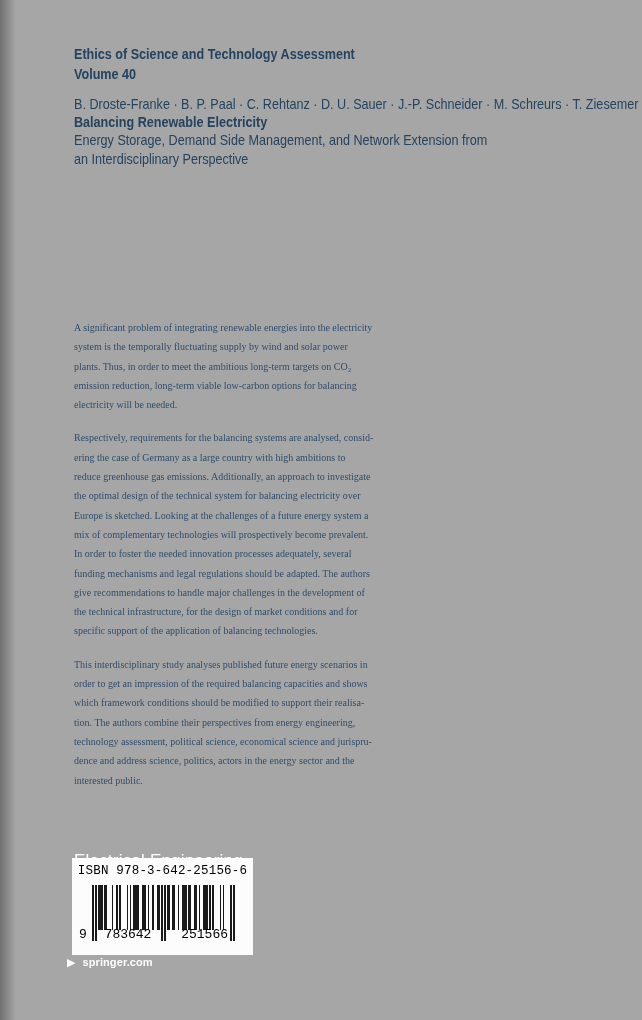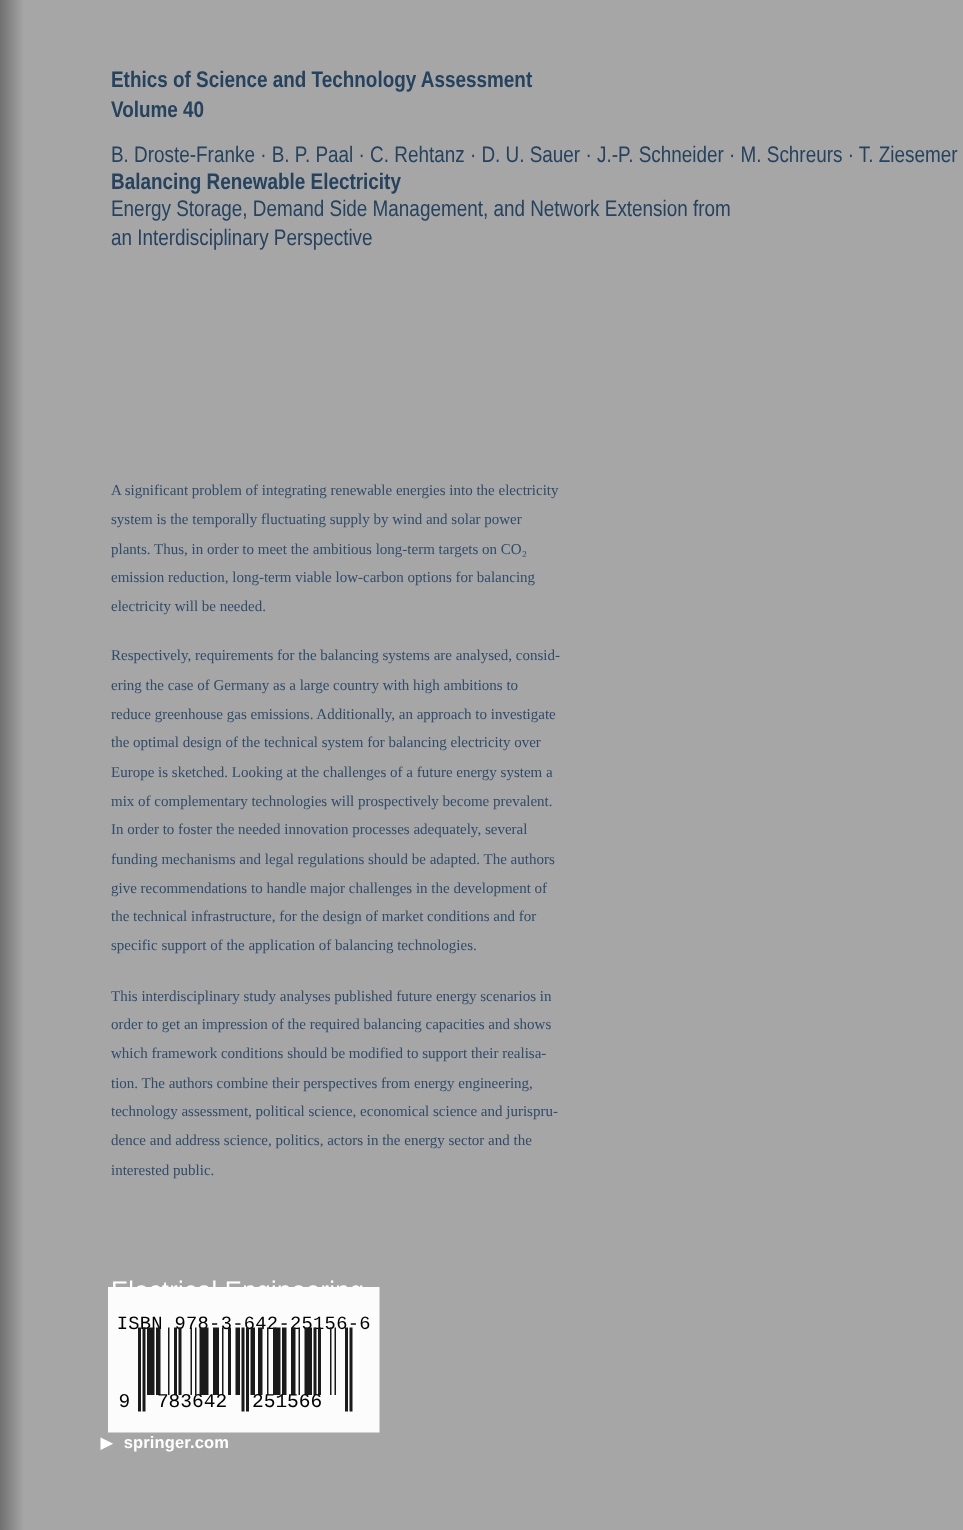--- a/index.html
+++ b/index.html
@@ -43,31 +43,31 @@
   .blurb p { margin: 0 0 14px 0; white-space: pre; }
 
   
   .category { position: absolute; left: 74px; top: 835px; color: #ffffff; font-size: 17px; letter-spacing: 0.2px; margin-top: 16px; }
 
   .barcode-box {
     position: absolute; left: 72px; top: 858px; width: 181px; height: 97px;
     background: #fcfcfc;
   }
   .isbn {
-    padding-top: 18px; text-align: center; color: #000000;
+    padding-top: 6px; text-align: center; color: #000000;
     font-family: "Liberation Mono", monospace; font-size: 12.5px; letter-spacing: 0.2px;
     white-space: nowrap;
   }
   .bars { position: absolute; left: 20px; top: 27px; width: 143px; height: 56px; }
   .bars .bar { position: absolute; top: 0; background: #1a1a1a; }
   .digits { position: absolute; top: 69px; left: 0; width: 100%; color: #000;
     font-family: "Liberation Mono", monospace; font-size: 13px; }
   .digits .d-first { position: absolute; left: 7px; }
   .digits .d-left  { position: absolute; left: 26px; width: 60px; text-align: center; font-family: Liberation Mono, monospace; }
-  .digits .d-right { position: absolute; left: 96px; width: 60px; text-align: left; }
+  .digits .d-right { position: absolute; left: 96px; width: 60px; text-align: right; }
 
   .springer {
     position: absolute; left: 67px; top: 956px;
     display: flex; align-items: center; gap: 7px; color: #ffffff;
   }
   .springer .arrow { font-size: 11px; line-height: 1; }
   .springer .url { font-size: 11px; font-weight: bold; letter-spacing: 0.1px; }
 </style>
 </head>
 <body>

